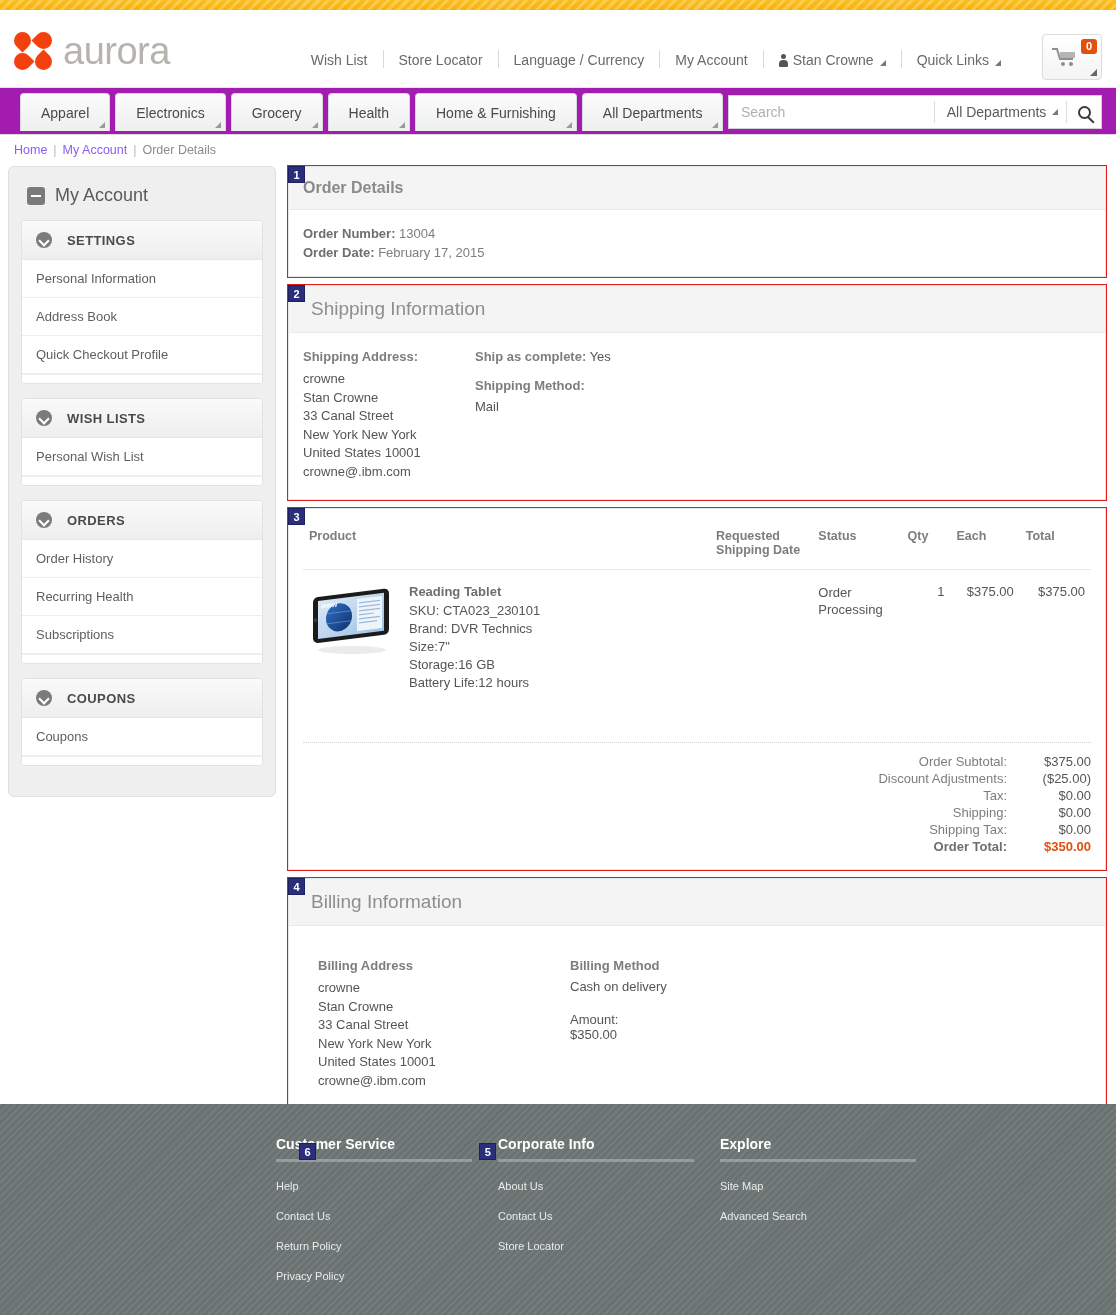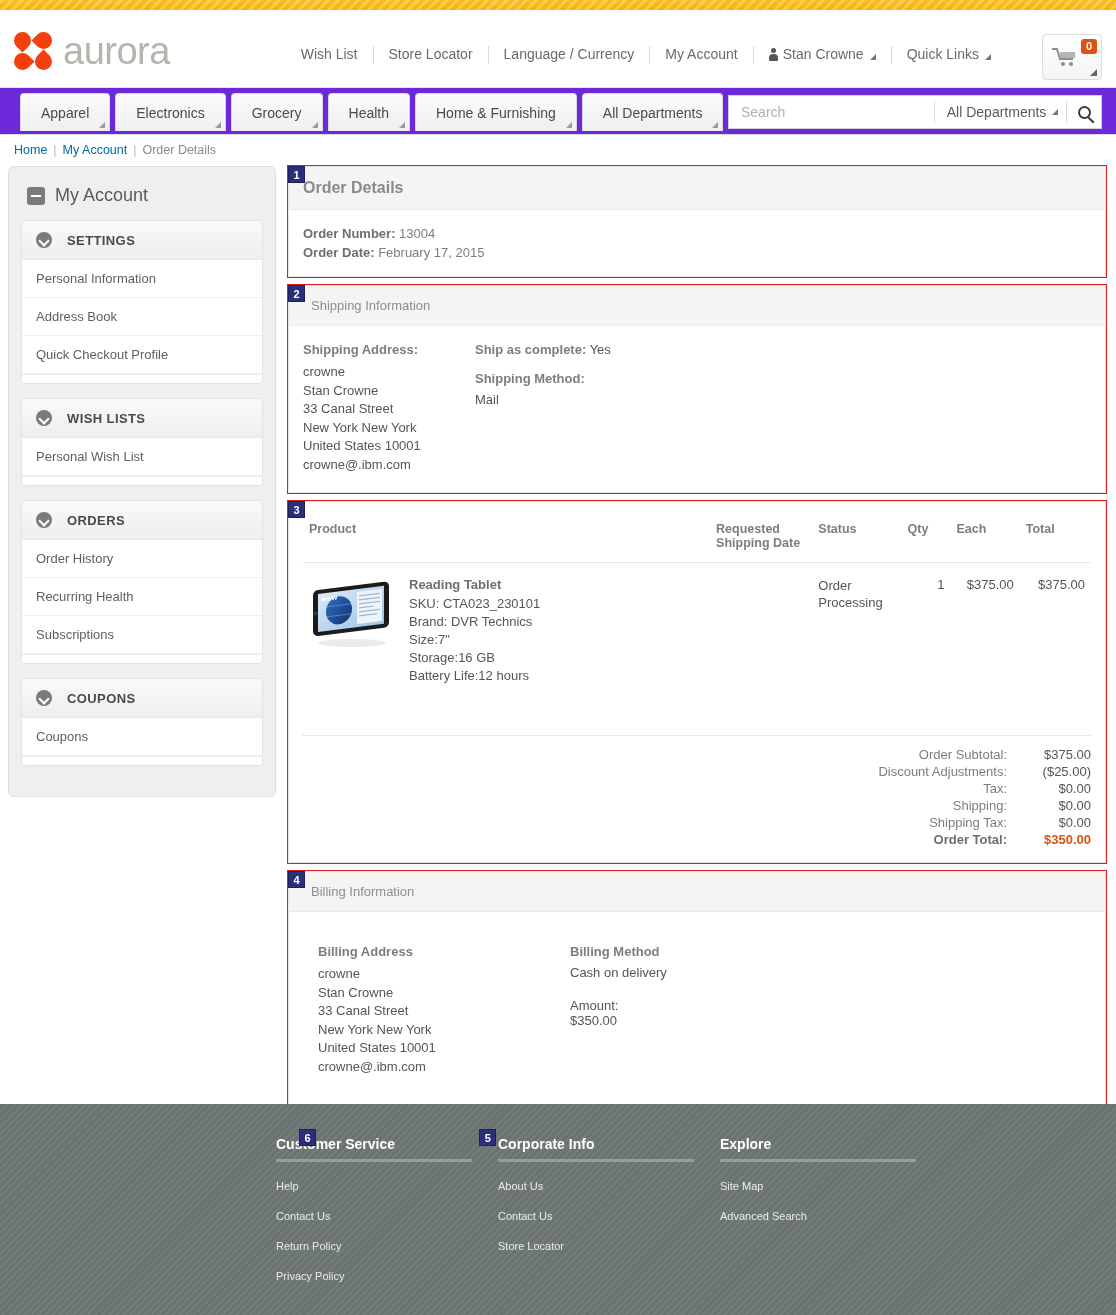--- a/index.html
+++ b/index.html
@@ -23,59 +23,59 @@
   .header{ height:77px; position:relative; background:#fff; }
   .logo{ position:absolute; left:14px; top:22px; display:flex; align-items:center; gap:11px;}
   .logo-mark{ position:relative; width:38px; height:38px;}
   .logo-mark i{ position:absolute; width:17px; height:17px; background:#f4400e; border-radius:50% 50% 50% 0;}
   .logo-mark i.p1{ left:0; top:0; transform:rotate(-45deg);}
   .logo-mark i.p2{ right:0; top:0; transform:rotate(45deg);}
   .logo-mark i.p3{ right:0; bottom:0; transform:rotate(135deg);}
   .logo-mark i.p4{ left:0; bottom:0; transform:rotate(-135deg);}
   .logo-word{ font-size:38px; color:#b7b3ad; letter-spacing:-.5px; line-height:1; }
 
-  .toplinks{ position:absolute; right:110px; top:36px; display:flex; align-items:flex-start; height:22px; }
+  .toplinks{ position:absolute; right:100px; top:36px; display:flex; align-items:flex-end; height:22px; }
   .toplinks a{ color:#6a6a6a; text-decoration:none; font-size:14px; padding:0 15px; white-space:nowrap;}
   .toplinks .sep{ width:1px; height:18px; background:#d8d8d8;}
   .user-ico{ display:inline-block; width:9px; height:13px; position:relative; margin-right:5px; vertical-align:-2px;}
   .user-ico:before{content:"";position:absolute;top:0;left:2px;width:5px;height:5px;background:#555;border-radius:50%;}
   .user-ico:after{content:"";position:absolute;bottom:0;left:0;width:9px;height:7px;background:#555;border-radius:4px 4px 1px 1px;}
   .caret{ display:inline-block; width:0;height:0;border-left:6px solid transparent;border-bottom:6px solid #777; margin-left:6px; vertical-align:-1px;}
 
   .cart-btn{ position:absolute; right:14px; top:24px; width:60px; height:46px;
     border:1px solid #dcdcdc; border-radius:4px; background:linear-gradient(#fff,#f4f4f4); }
   .cart-ico{ position:absolute; left:9px; top:13px; width:28px; height:20px;}
   .cart-badge{ position:absolute; right:4px; top:4px; background:#e2500f; color:#fff;
     font-size:11px; font-weight:bold; border-radius:3px; padding:1px 5px; line-height:13px;}
   .cart-caret{ position:absolute; right:4px; bottom:3px; width:0;height:0;
     border-left:7px solid transparent;border-bottom:7px solid #666;}
 
   
-  .navbar{ height:48px; background:#6d28d9; border-top:1px solid #e2e2e2; border-bottom:1px solid #dcdcdc;
+  .navbar{ height:48px; background:#a21caf; border-top:1px solid #e2e2e2; border-bottom:1px solid #dcdcdc;
            position:relative; }
   .tabs{ position:absolute; left:20px; top:5px; display:flex; gap:5px;}
   .tab{ position:relative; height:38px; border:1px solid #d9d9d9; border-bottom:none;
         border-radius:4px 4px 0 0; background:linear-gradient(#fbfbfb,#eeefef);
         display:flex; align-items:center; padding:0 20px; font-size:14px; color:#4a4a4a; white-space:nowrap;}
   .tab .tcaret{ position:absolute; right:4px; bottom:3px; width:0;height:0;
         border-left:6px solid transparent;border-bottom:6px solid #9a9a9a;}
   .searchbox{ position:absolute; right:14px; top:7px; width:374px; height:34px;
         background:#fff; border:1px solid #d2d2d2; display:flex; align-items:center;}
   .searchbox input{ border:none; outline:none; flex:1; padding:0 12px; font-size:14px; color:#555;
         font-family:"Liberation Sans", sans-serif; background:transparent;}
   .searchbox input::placeholder{ color:#b0b0b0; }
   .sb-div{ width:1px; height:22px; background:#dcdcdc;}
   .sb-dept{ padding:0 8px 0 12px; font-size:14px; color:#5a5a5a; white-space:nowrap; display:flex; align-items:center;}
   .sb-search{ width:44px; display:flex; align-items:center; justify-content:center; }
   .mag{ width:13px;height:13px;border:2px solid #3a3a3a;border-radius:50%; position:relative; display:inline-block;}
   .mag:after{content:"";position:absolute;right:-6px;bottom:-4px;width:8px;height:2px;background:#3a3a3a;transform:rotate(45deg);}
 
   
   .crumb{ padding:8px 0 9px 14px; font-size:12.5px; color:#8b8b8b;}
-  .crumb a{ color:#0369a1; text-decoration:none;}
+  .crumb a{ color:#8b5cf6; text-decoration:none;}
   .crumb span.s{ color:#bbb; padding:0 6px;}
 
   
   .wrap{ position:relative; }
   .sidebar{ position:absolute; left:8px; top:0; width:268px;
             background:#efefef; border:1px solid #e0e0e0; border-radius:6px; padding:12px 12px 16px;}
   .sb-title{ display:flex; align-items:center; gap:10px; font-size:18px; color:#5a5a5a; padding:6px 4px 14px 6px;}
   .minus{ width:18px;height:18px;background:#7b7b7b;border-radius:3px;position:relative;display:inline-block;}
   .minus:after{content:"";position:absolute;left:4px;top:8px;width:10px;height:2px;background:#fff;}
   .sb-group{ background:#fff; border:1px solid #e2e2e2; border-radius:4px; margin-bottom:14px; overflow:hidden;}
@@ -89,21 +89,21 @@
 
   
   .content{ position:absolute; left:288px; top:0; width:818px; }
   .panel{ position:relative; border:1px solid #e6e6e6; background:#fff; margin-bottom:8px; }
   .hl{ outline:1px solid #e01b1b; outline-offset:0; }
   .badge{ position:absolute; left:-1px; top:-1px; width:17px; height:17px; background:#2b2f7a;
           color:#fff; font-size:11px; font-weight:bold; display:flex; align-items:center; justify-content:center;
           border:1px solid #1d2060; z-index:5;}
   .panel-head{ background:#f4f4f4; border-bottom:1px solid #eaeaea; padding:12px 14px; }
   .panel-head h2{ margin:0; font-size:16px; font-weight:bold; color:#8a8a8a;}
-  .panel-head.plain h2{ font-weight:normal; color:#8e8e8e; padding-left:8px; font-size:13px;}
+  .panel-head.plain h2{ font-weight:normal; color:#8e8e8e; padding-left:8px; font-size:19px;}
   .panel-body{ padding:14px; }
 
   .ord-line{ font-size:13px; color:#7d7d7d; line-height:19px;}
   .ord-line b{ color:#6e6e6e; }
 
   .two-col{ display:flex; padding:16px 14px 18px; }
   .col-a{ width:172px; }
   .col-b{ flex:1; }
   .lbl{ font-weight:bold; color:#7d7d7d; font-size:13px; margin-bottom:6px;}
   .addr{ font-size:13px; color:#555; line-height:18.5px;}

